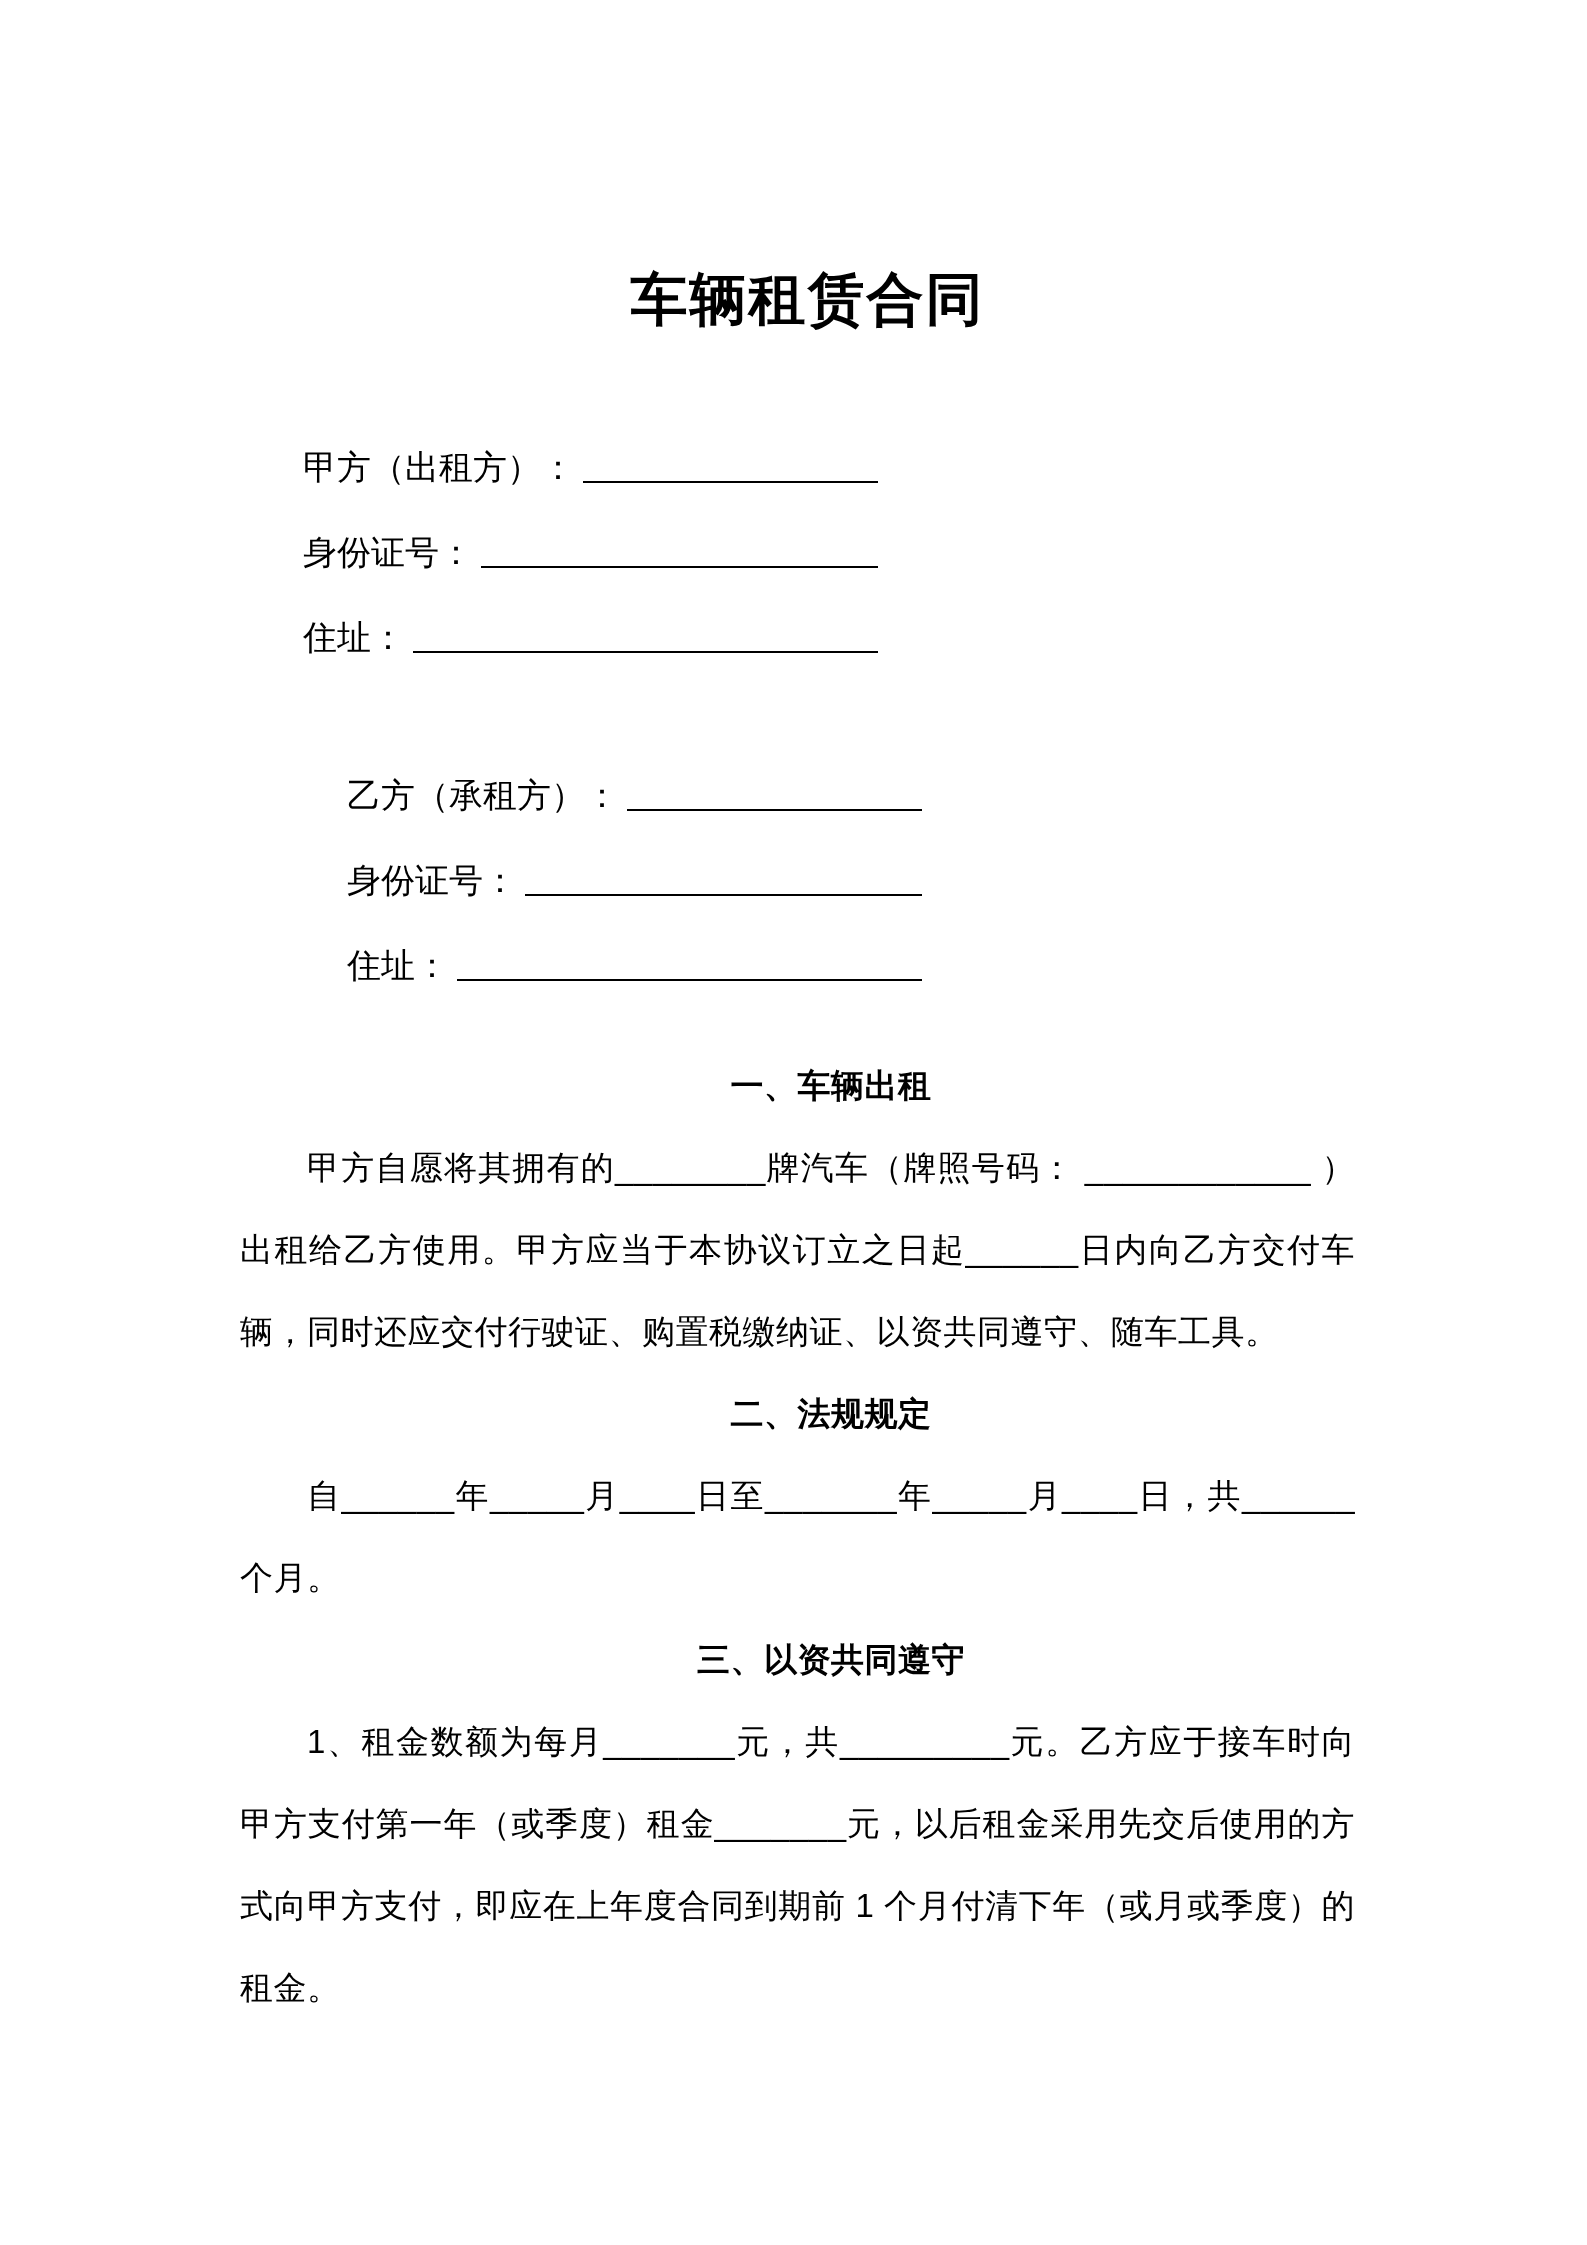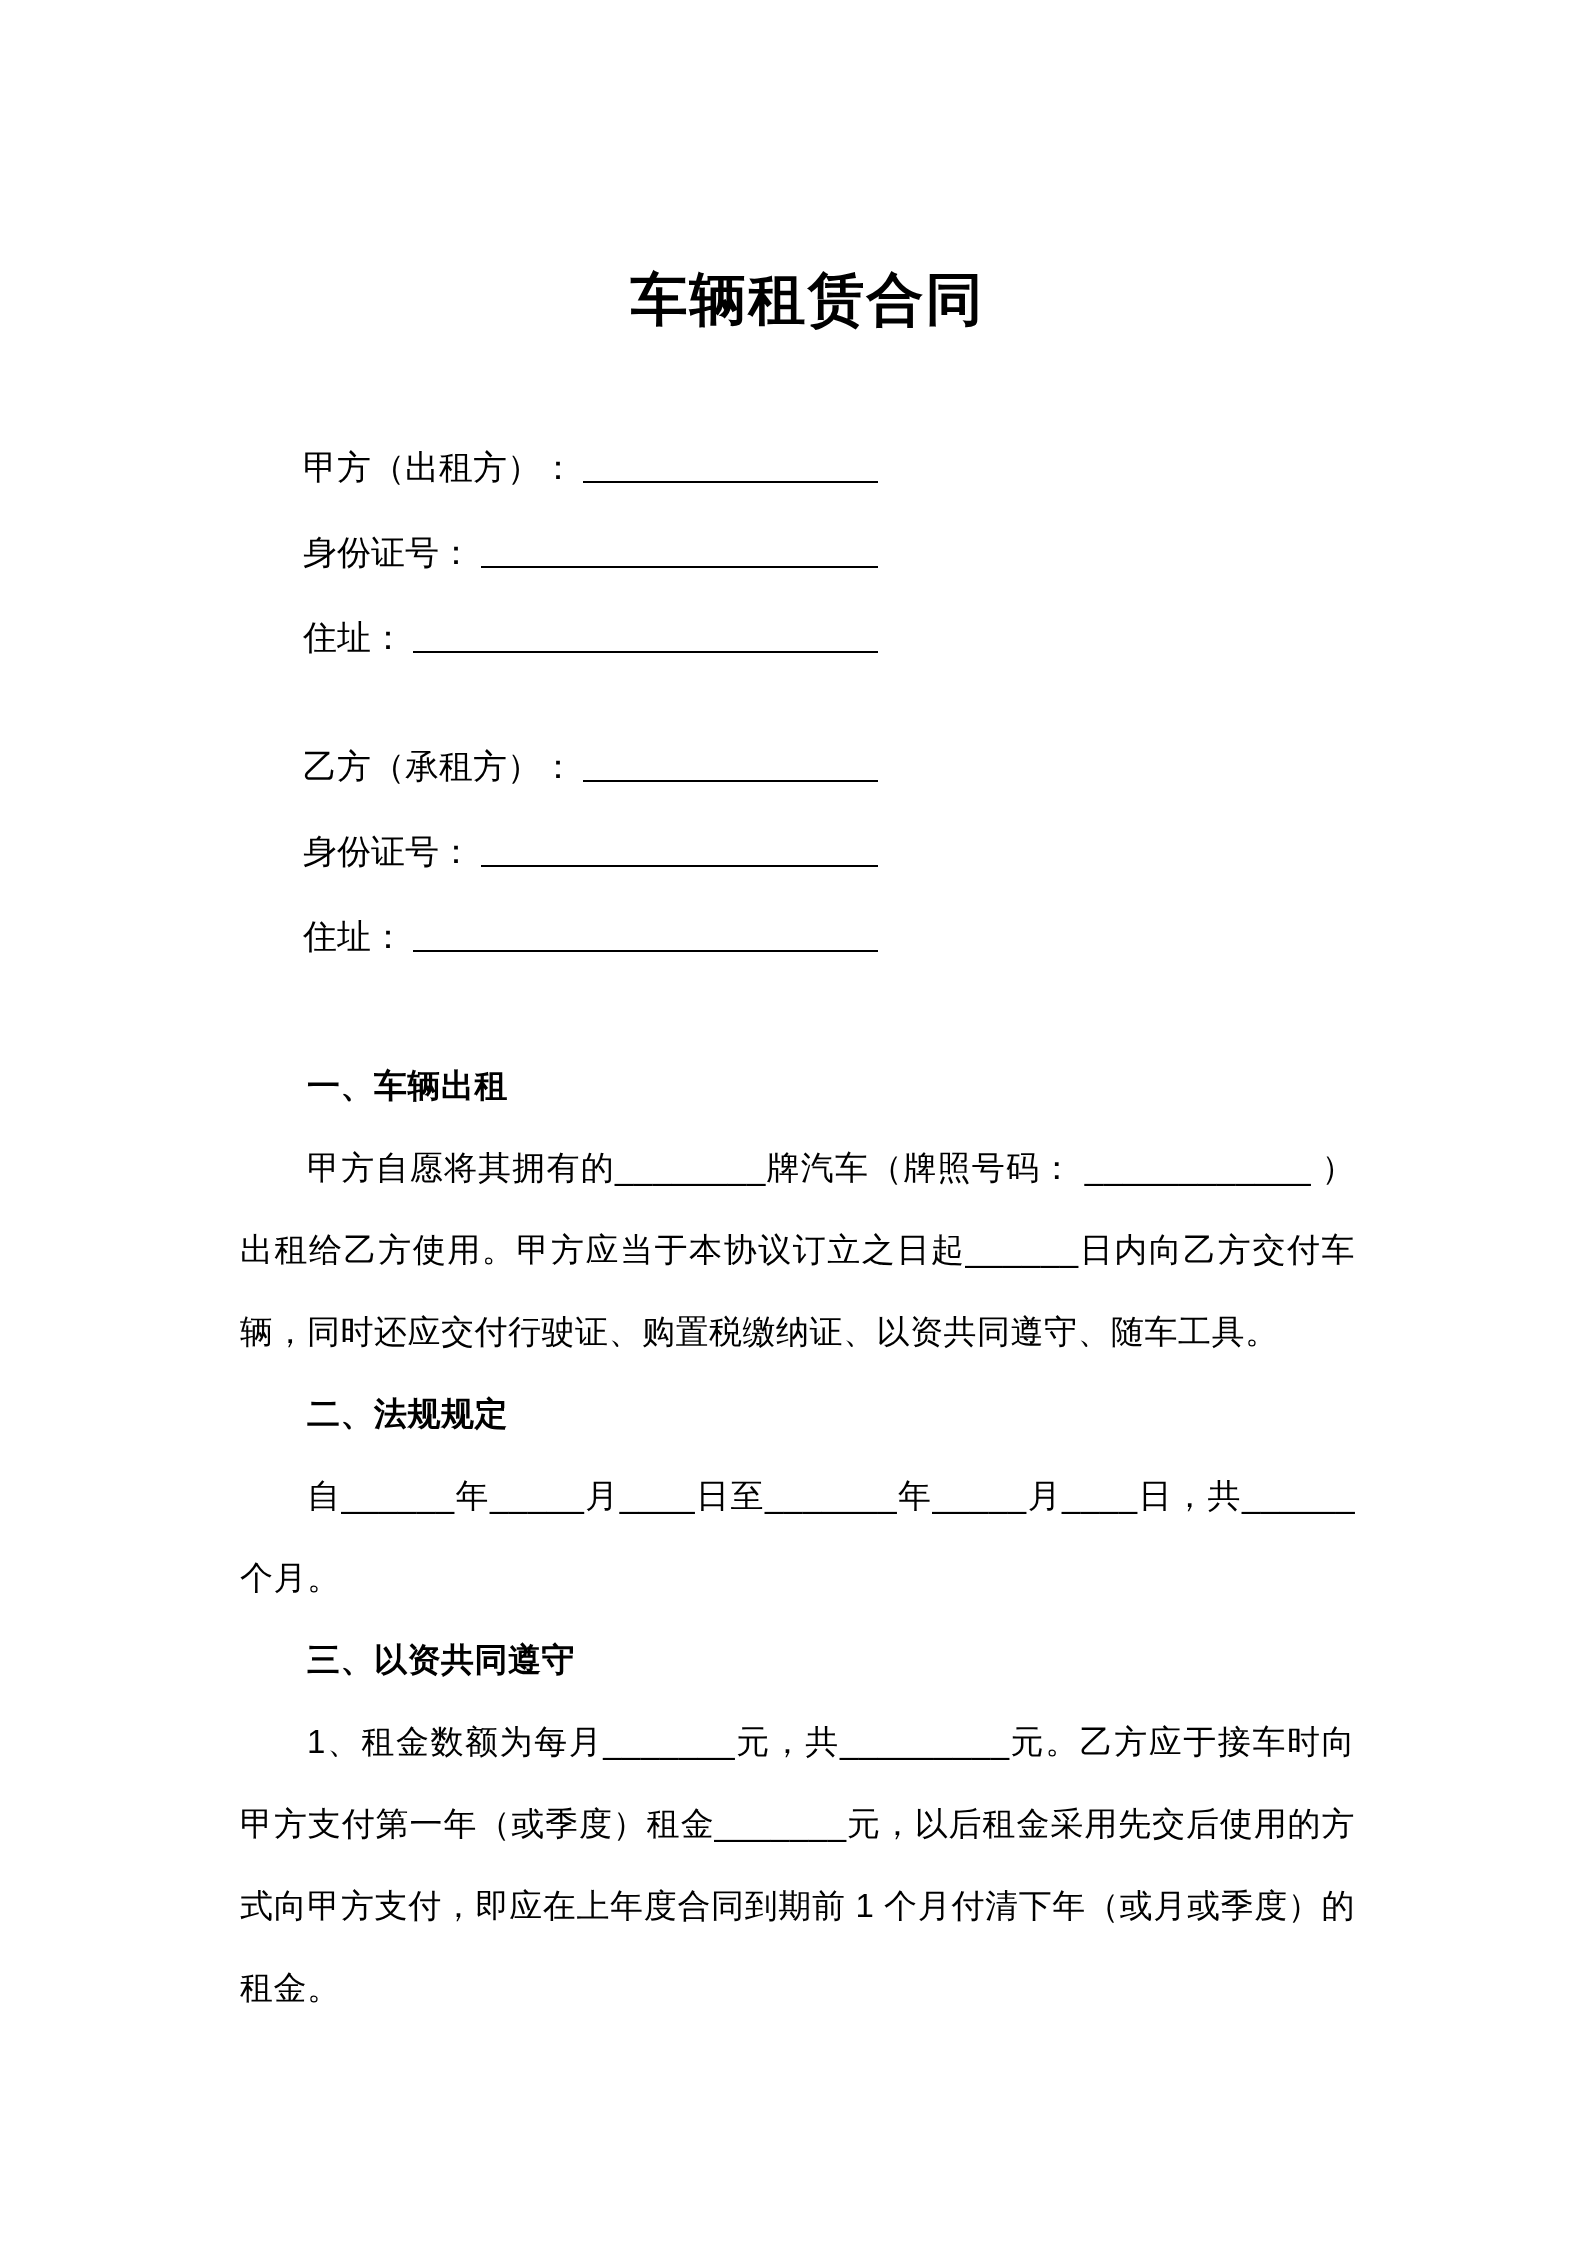--- a/index.html
+++ b/index.html
@@ -28,21 +28,21 @@
     line-height: 1.1;
     letter-spacing: 2px;
     white-space: nowrap;
   }
   .party-group {
     position: absolute;
     left: 303px;
     width: 575px;
   }
   #party-a { top: 425px; }
-  #party-b { top: 724px; }
+  #party-b { top: 753px; margin-left: 44px; }
   .field-row {
     display: flex;
     align-items: baseline;
     height: 85px;
     font-size: 34px;
   }
   .field-row .label {
     white-space: nowrap;
     line-height: 85px;
     text-align: right;
@@ -64,21 +64,21 @@
     line-height: 82px;
     letter-spacing: 0.5px;
     text-align: justify;
   }
   .doc-body p {
     margin: 0;
     text-indent: 67px;
   }
   .doc-body p.heading {
     font-weight: 700;
-    text-align: left;
+    text-align: center;
   }
 </style>
 </head>
 <body>
 
 <div class="page">
 
   <div class="doc-title">车辆租赁合同</div>
 
   <div class="party-group" id="party-a">

